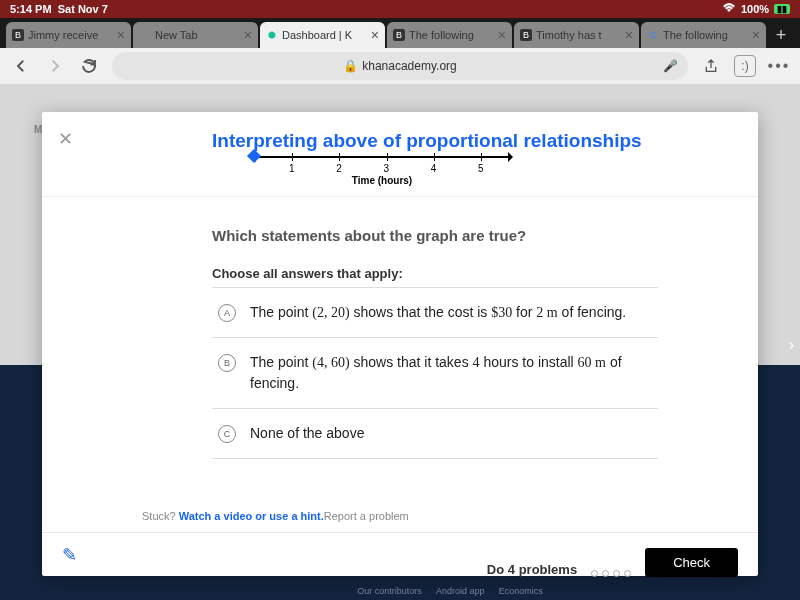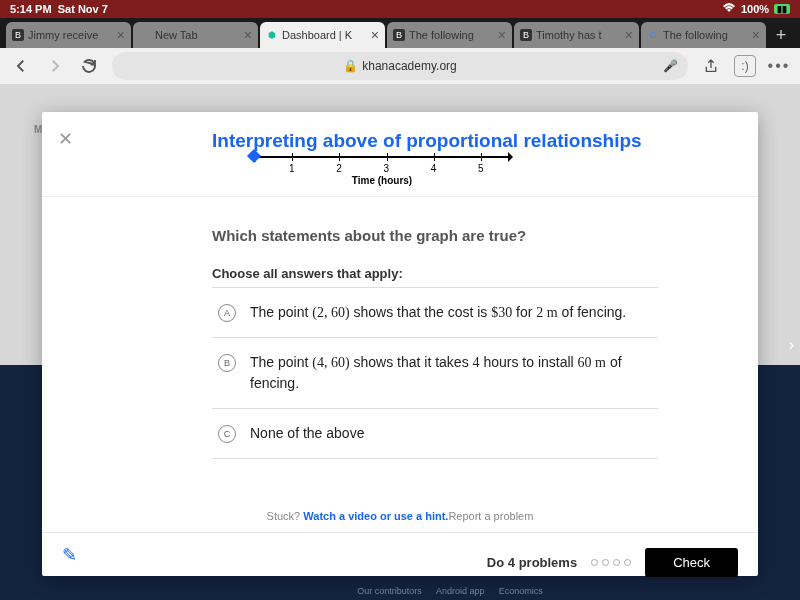--- a/index.html
+++ b/index.html
@@ -41,25 +41,25 @@
   .tick span { position:absolute; top:10px; left:-3px; font-size:10px;}
   .axis-label { text-align:center; font-size:10px; font-weight:600; margin-top:14px;}
   .modal-body { flex:1; overflow:auto; padding: 30px 100px 10px 170px; }
   .question { font-size: 15px; font-weight: 700; color: #555; margin-bottom: 22px;}
   .instruct { font-size: 13px; font-weight: 700; color: #333; margin-bottom: 6px;}
   .answers { border-top:1px solid #ddd; }
   .answer { display:flex; gap:14px; padding: 14px 6px; border-bottom:1px solid #ddd; align-items:flex-start;}
   .letter { width:18px; height:18px; border:1px solid #888; border-radius:50%; font-size:9px; color:#666; display:flex; align-items:center; justify-content:center; flex-shrink:0; margin-top:2px;}
   .answer-text { font-size: 14px; color:#222; line-height:1.5; }
   .math { font-family: "Times New Roman", serif; }
-  .stuck-row { padding: 10px 100px 10px 100px; font-size:11px; color:#888; display:flex; justify-content:center; border-top:1px solid transparent;}
+  .stuck-row { padding: 10px 100px 10px 100px; font-size:11px; color:#888; display:flex; justify-content:flex-start; border-top:1px solid transparent;}
   .stuck-row a { color:#1865f2; text-decoration:none; font-weight:600;}
   .modal-footer { height: 44px; border-top:1px solid #e6e6e6; display:flex; align-items:center; justify-content:space-between; padding: 0 20px;}
   .scribble { color:#1865f2; font-size:18px;}
-  .foot-right { display:flex; align-items:center; gap:14px;margin-top:16px;}
+  .foot-right { display:flex; align-items:flex-end; gap:14px;margin-top:16px;}
   .do-prob { font-size:13px; font-weight:600; color:#333;}
   .dots { display:flex; gap:4px;}
   .dot { width:7px; height:7px; border:1px solid #aaa; border-radius:50%;}
   .check-btn { background:#000000; color:#fff; border:none; border-radius:3px; padding: 7px 28px; font-size:13px;}
 </style>
 </head>
 <body>
 
 <div class="status-bar">
   <div><span>5:14 PM</span>&nbsp;&nbsp;<span>Sat Nov 7</span></div>
@@ -176,21 +176,21 @@
       <div class="axis-label">Time (hours)</div>
     </div>
   </div>
   <hr class="modal-hr">
   <div class="modal-body">
     <div class="question">Which statements about the graph are true?</div>
     <div class="instruct">Choose all answers that apply:</div>
     <div class="answers" id="answers">
         <div class="answer">
           <div class="letter">A</div>
-          <div class="answer-text">The point <span class="math">(2, 60)</span> shows that the cost is <span class="math">$30</span> for <span class="math">2 m</span> of fencing.</div>
+          <div class="answer-text">The point <span class="math">(2, 20)</span> shows that the cost is <span class="math">$30</span> for <span class="math">2 m</span> of fencing.</div>
         </div>
         <div class="answer">
           <div class="letter">B</div>
           <div class="answer-text">The point <span class="math">(4, 60)</span> shows that it takes <span class="math">4</span> hours to install <span class="math">60 m</span> of fencing.</div>
         </div>
         <div class="answer">
           <div class="letter">C</div>
           <div class="answer-text">None of the above</div>
         </div>
       </div>

